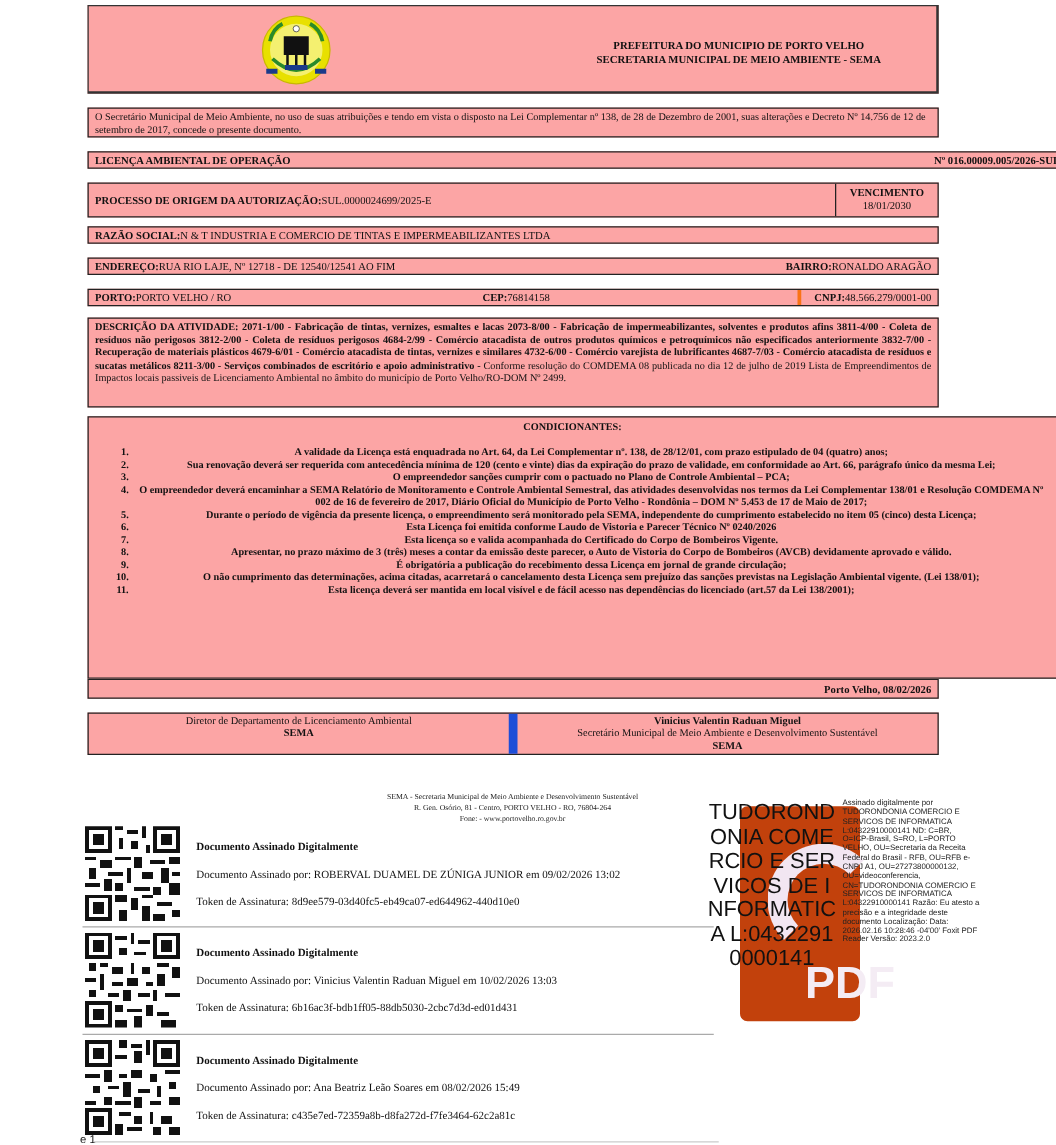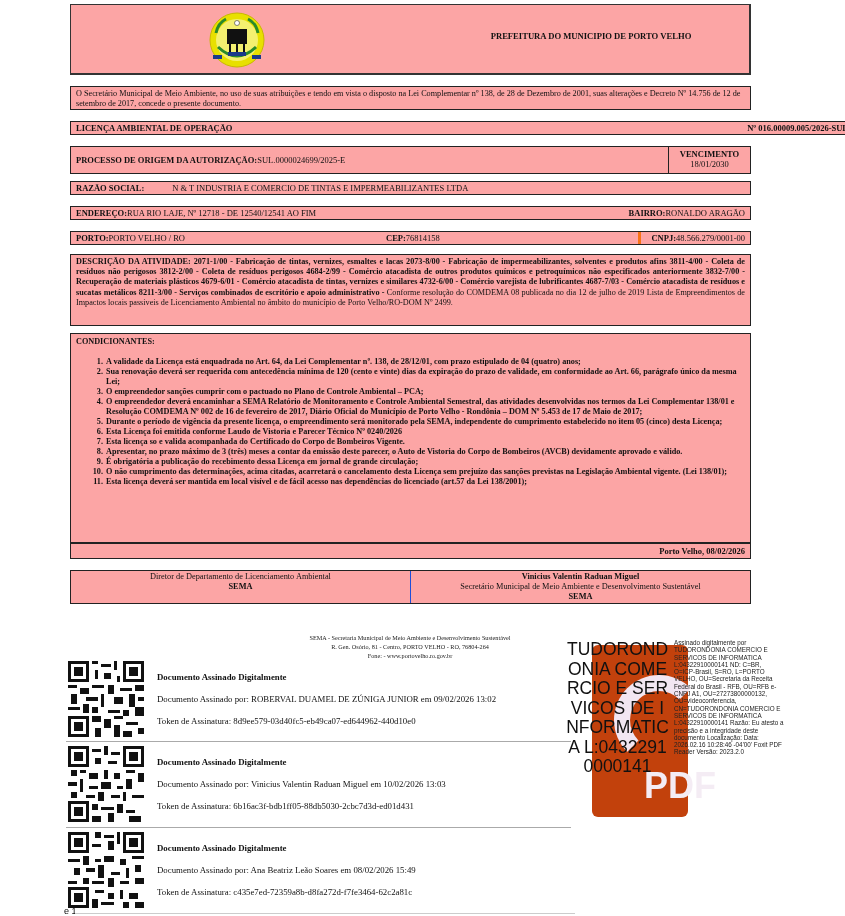--- a/index.html
+++ b/index.html
@@ -17,40 +17,40 @@
   #intro { left: 70px; top: 86px; width: 681px; height: 24px; padding: 2px 5px; font-size: 8.2px; line-height: 10px; }
 
   .row { display: flex; align-items: center; padding: 0 5px; font-size: 8.5px; }
   .lbl { font-weight: bold; }
 
   #lic-type { left: 70px; top: 121px; width: 784px; height: 14px; justify-content: space-between; }
   #processo { left: 70px; top: 146px; width: 681px; height: 28px; }
   #processo .main { position: absolute; left: 5px; top: 8px; font-size: 8.5px; }
   #venc { position: absolute; right: 0; top: 0; width: 82px; height: 26px; border-left: 1px solid #222; text-align: center; font-size: 8.5px; line-height: 10px; padding-top: 2px; }
 
-  #razao { left: 70px; top: 181px; width: 681px; height: 14px; gap: 28px; }
+  #razao { left: 70px; top: 181px; width: 681px; height: 14px; }
   #endereco { left: 70px; top: 206px; width: 681px; height: 14px; justify-content: space-between; }
   #cidade { left: 70px; top: 231px; width: 681px; height: 14px; }
   #cidade .c1 { width: 310px; }
   #cidade .c2 { width: 252px; }
   #cidade .c3 { flex: 1; text-align: right; border-left: 3px solid #f97316; height: 100%; display: flex; align-items: center; justify-content: flex-end; }
 
   #descricao { left: 70px; top: 254px; width: 681px; height: 72px; padding: 2px 5px; font-size: 8.2px; line-height: 10.2px; text-align: justify; }
   #descricao .bold { font-weight: bold; }
 
-  #cond { left: 70px; top: 333px; width: 681px; height: 210px; padding: 3px 5px; font-size: 8.2px; line-height: 10px; font-weight: bold; }
+  #cond { left: 70px; top: 333px; width: 776px; height: 210px; padding: 3px 5px; font-size: 8.2px; line-height: 10px; font-weight: bold; text-align: center; }
   #cond ol { margin-top: 10px; padding-left: 29px; }
   #cond li { margin-bottom: 0; padding-left: 1px; }
   #cond li::marker { font-weight: bold; }
 
   #place-date { left: 70px; top: 543px; width: 681px; height: 16px; justify-content: flex-end; font-weight: bold; }
 
   #signers { left: 70px; top: 570px; width: 681px; height: 34px; display: flex; }
   .signer { flex: 1; text-align: center; font-size: 8.3px; line-height: 10px; padding-top: 1px; }
-  .signer + .signer { border-left: 1px solid #1d4ed8; }
+  .signer + .signer { border-left: 7px solid #1d4ed8; }
   .signer .nm, .signer .org { font-weight: bold; }
 
   #footer-info { position: absolute; left: 250px; top: 633px; width: 320px; text-align: center; font-size: 6.2px; line-height: 9px; color: #222; }
 
   .sigblock { position: absolute; left: 66px; width: 495px; height: 78px; }
   .sigblock .qr { position: absolute; left: 2px; top: 4px; width: 76px; height: 76px; }
   .sigblock .t1 { position: absolute; left: 91px; top: 15px; font-size: 8.8px; font-weight: bold; }
   .sigblock .t2 { position: absolute; left: 91px; top: 37px; font-size: 8.8px; white-space: nowrap; }
   .sigblock .t3 { position: absolute; left: 91px; top: 59px; font-size: 8.8px; white-space: nowrap; }
   .sep { position: absolute; left: 66px; width: 505px; height: 1px; background: #aaa; }
@@ -84,20 +84,21 @@
     <rect x="25" y="35" width="2" height="8" fill="#111"></rect>
     <rect x="32" y="35" width="2" height="8" fill="#111"></rect>
     <rect x="39" y="35" width="2" height="8" fill="#111"></rect>
     <circle cx="33" cy="14" r="2.5" fill="#fff" stroke="#333" stroke-width="0.6"></circle>
     <rect x="24" y="43" width="18" height="4" fill="#1a3a8a"></rect>
     <rect x="9" y="46" width="9" height="4" fill="#1a3a8a"></rect>
     <rect x="48" y="46" width="9" height="4" fill="#1a3a8a"></rect>
   </svg>
   <div id="header-titles">
     <div>PREFEITURA DO MUNICIPIO DE PORTO VELHO</div>
+    <div>SECRETARIA MUNICIPAL DE MEIO AMBIENTE - SEMA</div>
   </div>
 </div>
 
 <div id="intro" class="box">O Secretário Municipal de Meio Ambiente, no uso de suas atribuições e tendo em vista o disposto na Lei Complementar nº 138, de 28 de Dezembro de 2001, suas alterações e Decreto Nº 14.756 de 12 de setembro de 2017, concede o presente documento.</div>
 
 <div id="lic-type" class="box row">
   <span class="lbl">LICENÇA AMBIENTAL DE OPERAÇÃO</span>
   <span class="lbl">Nº 016.00009.005/2026-SUL</span>
 </div>
 

